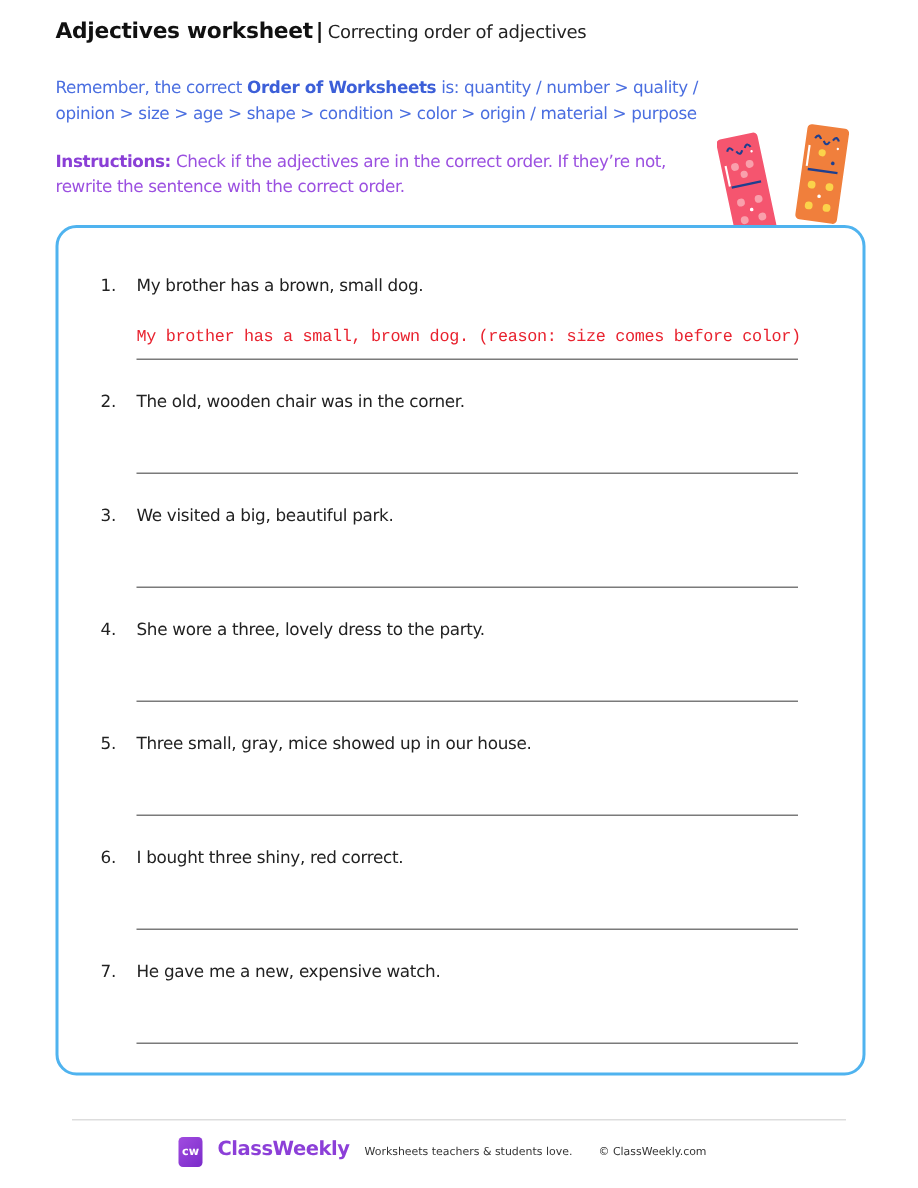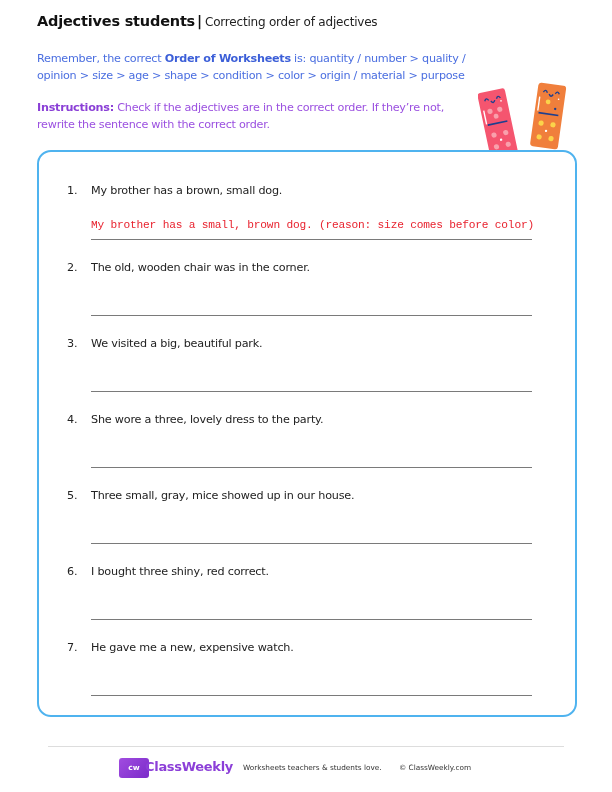--- a/index.html
+++ b/index.html
@@ -38,39 +38,39 @@
   .q { position: absolute; left: 67px; font-size: 11.2px; letter-spacing: -0.2px; color: #222; }
   .q .num { position: absolute; left: 0; width: 20px; }
   .q .txt { position: absolute; left: 24px; white-space: nowrap; text-align: center; }
   .answer {
     position: absolute; left: 91px; font-size: 11.2px; color: #e8232f; white-space: nowrap; letter-spacing: -0.2px;
   }
   .line { position: absolute; left: 91px; width: 441px; height: 0; border-top: 1px solid #7a7a7a; }
 
   .footer-divider { position: absolute; left: 48px; top: 746px; width: 516px; border-top: 1px solid #dddddd; }
   .logo-box {
-    position: absolute; left: 119px; top: 758px; width: 30px; height: 20px;
+    position: absolute; left: 119px; top: 758px; width: 16px; height: 20px;
     border-radius: 3px; background: linear-gradient(135deg, #a14ce0, #7a2bc9);
     color: #fff; font-size: 7.5px; font-weight: 700; text-align: center; line-height: 20px;
   }
   .logo-text {
     position: absolute; left: 145px; top: 759px; font-size: 13px; font-weight: 700; color: #8c3fd8; letter-spacing: -0.3px;
   }
   .tagline {
     position: absolute; left: 243px; top: 763px; font-size: 7.3px; color: #333; white-space: nowrap;
   }
   .copyright {
     position: absolute; left: 399px; top: 763px; font-size: 7.3px; color: #333; white-space: nowrap;
   }
 </style>
 </head>
 <body>
 
 <div class="title">
-  <span class="main">Adjectives students</span><span class="sep">|</span><span class="sub">Correcting order of adjectives</span>
+  <span class="main">Adjectives worksheet</span><span class="sep">|</span><span class="sub">Correcting order of adjectives</span>
 </div>
 
 <div class="intro"><span>Remember, the correct </span><b>Order of Worksheets</b><span> is: quantity / number &gt; quality / opinion &gt; size &gt; age &gt; shape &gt; condition &gt; color &gt; origin / material &gt; purpose</span></div>
 
 <div class="instructions"><b>Instructions:</b><span> Check if the adjectives are in the correct order. If they’re not, rewrite the sentence with the correct order.</span></div>
 
 <div class="dominoes">
   <svg width="95" height="82" viewBox="0 0 95 82">
 
     <g transform="translate(6,10) rotate(-12 14 35)">

